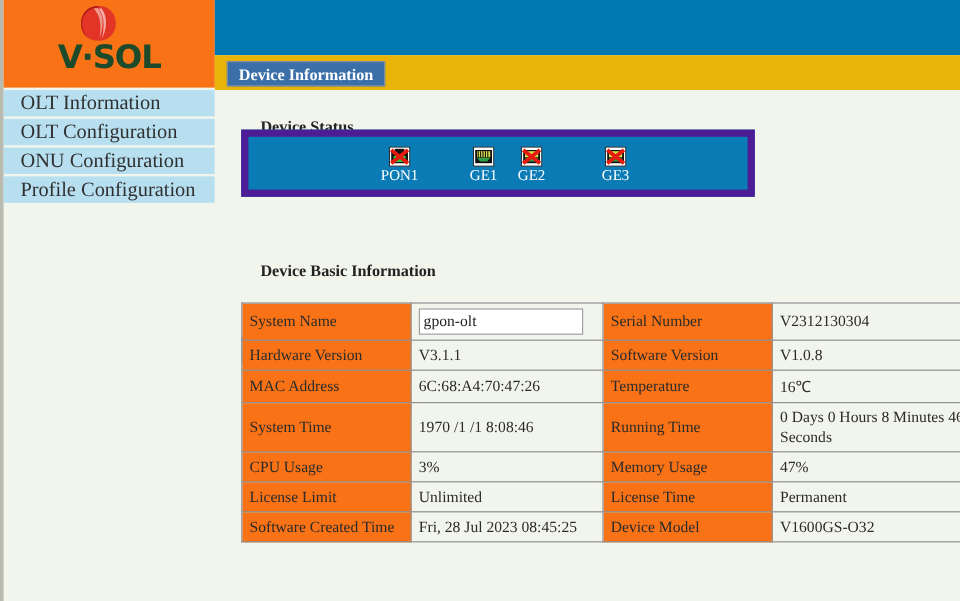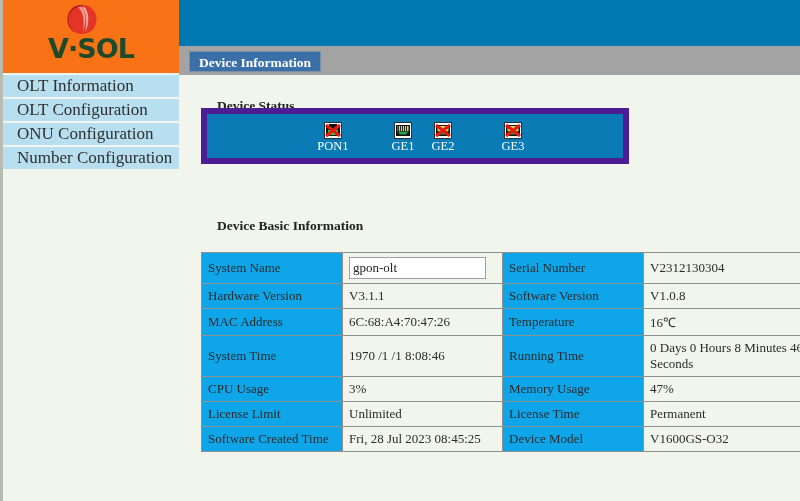--- a/index.html
+++ b/index.html
@@ -74,21 +74,21 @@
     width: 621px;
     height: 46px;
     background: #0079b3;
   }
   #tabbar {
     position: absolute;
     left: 179px;
     top: 46px;
     width: 621px;
     height: 29px;
-    background: #a3a3a3;
+    background: #eab308;
   }
   #tab-device-info {
     position: absolute;
     left: 10px;
     top: 5px;
     height: 21px;
     line-height: 21px;
     padding: 0 9px;
     background: #3a6fa8;
     border: 1px solid #7d8fa3;
@@ -182,21 +182,21 @@
   #info-table td {
     border: 1px solid #909090;
     font-size: 13px;
     color: #2b2b2b;
     padding: 4px 6px;
     height: 15px;
     vertical-align: middle;
     font-family: "Liberation Serif", serif;
   }
   td.lbl {
-    background: #0ea5e9;
+    background: #f97316;
     width: 128px;
   }
   td.val {
     background: #f2f5ec;
     width: 147px;
     word-break: break-word;
     border-radius: 10px;
   }
   td.val.wide { width: 188px; }
   #sysname-input {
@@ -236,21 +236,21 @@
       <path d="M17 2 C8.5 2 2.5 8 2.5 16.5 C2.5 22 5 26.5 9 29 C5.5 26 3.5 21.5 3.5 16.5 C3.5 9 9.5 3.5 17 3.5 Z" fill="#b01d18"></path>
       <path d="M13 4 C18 9 20 17 18 29 C22 18 21 9 16.5 3.6 Z" fill="#f2a9a0" opacity="0.85"></path>
       <path d="M17.5 4.2 C21.5 10 22.5 18 20 29.5 C25 19 24 9.5 19.5 3.9 Z" fill="#f6cdc6" opacity="0.8"></path>
     </svg>
     <div id="logo-text">V·SOL</div>
   </div>
 
   <div class="menu-item">OLT Information</div>
   <div class="menu-item">OLT Configuration</div>
   <div class="menu-item">ONU Configuration</div>
-  <div class="menu-item">Number Configuration</div>
+  <div class="menu-item">Profile Configuration</div>
 </div>
 
 <div id="header-band"></div>
 <div id="tabbar">
   <div id="tab-device-info">Device Information</div>
 </div>
 
 <div id="content">
 
   <div class="section-title" id="title-device-status">Device Status</div>

